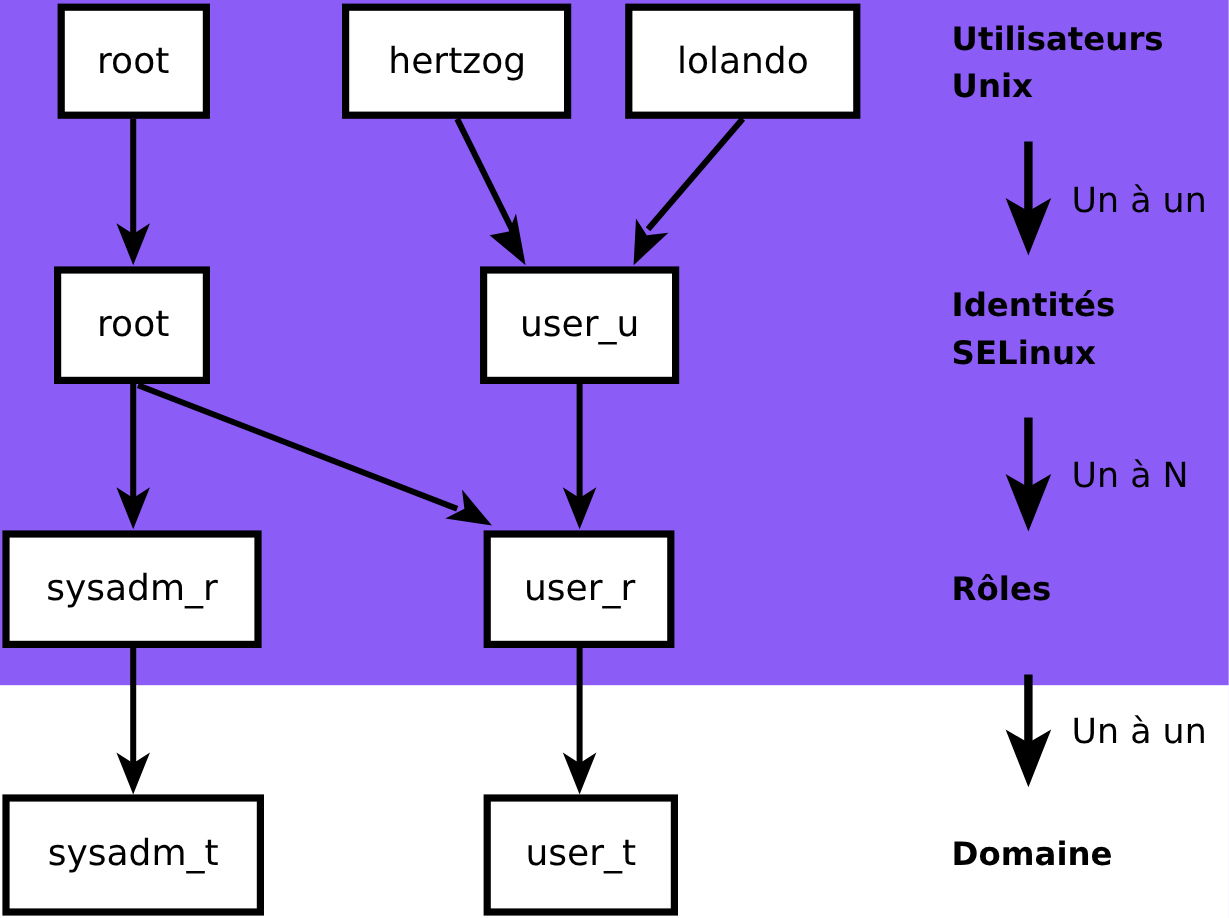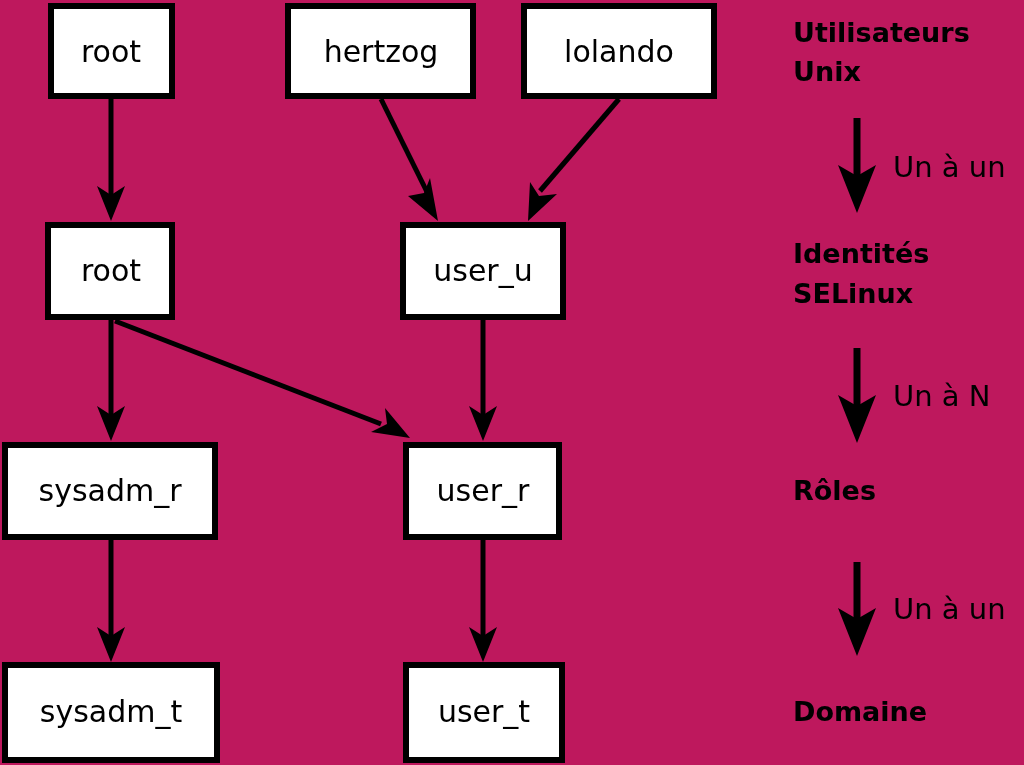--- a/index.html
+++ b/index.html
@@ -9,22 +9,22 @@
   }
   body {
     width: 1024px;
     height: 765px;
     font-family: "DejaVu Sans", sans-serif;
     overflow: hidden;
   }
   #stage {
     position: relative;
     width: 1024px;
-    height: 765px;
-    background: #be185d;
+    height: 571px;
+    background: #8b5cf6;
   }
   svg#diagram {
     position: absolute;
     left: 0;
     top: 0;
     width: 1024px;
     height: 765px;
     display: block;
   }
   .node-rect {

